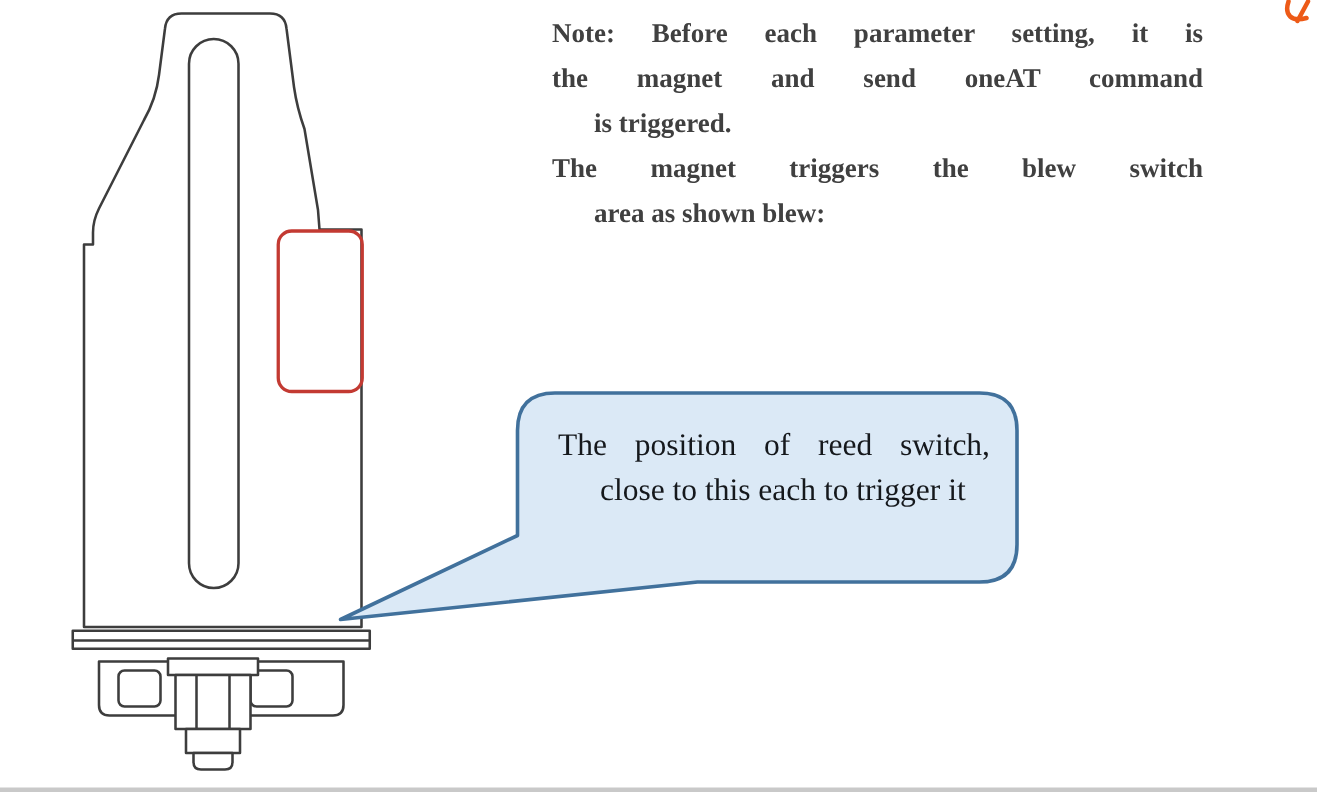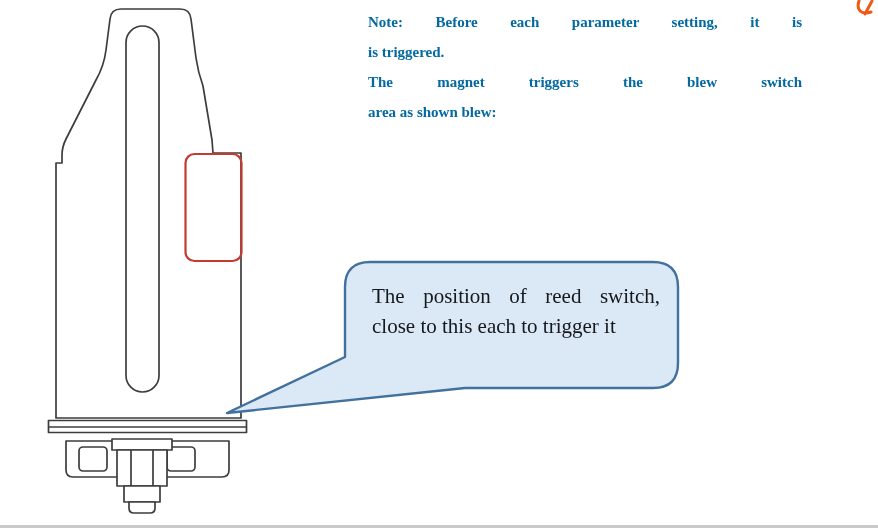--- a/index.html
+++ b/index.html
@@ -13,35 +13,35 @@
     font-family: "Liberation Serif", "DejaVu Serif", serif;
     border-bottom: 3px solid #c9c9c9;
   }
   svg { position: absolute; display: block; }
   .note {
     position: absolute;
     left: 368px;
     top: 7px;
     width: 434px;
     font-weight: bold;
-    font-size: 15px;
+    font-size: 18px;
     line-height: 30px;
-    color: #0369a1;
+    color: #404040;
   }
   .bubble-text {
     position: absolute;
     left: 372px;
     top: 281px;
     width: 288px;
     font-size: 21px;
     line-height: 30px;
     color: #15181c;
   }
   .j { text-align: justify; text-align-last: justify; }
-  .l { text-align: left; }
+  .l { text-align: left; margin-left: 28px; }
 </style>
 </head>
 <body>
 
 <div class="canvas">
 
   <svg class="device" width="300" height="528" viewBox="0 0 300 528" style="left:0; top:0">
     <g fill="#ffffff" stroke-width="1.7" stroke-linejoin="round" stroke="#3d3d3d">
       <path d="M121 9 L180 9 Q190 9 191 19 L196 58 Q198 72 203 86 L212 140 L213 153 L241 153 L241 418 L56 418 L56 163 L62 163 L62 155 Q62 147 66 139 L96 80 Q104 66 106 50 L110 19 Q111 9 121 9 Z"></path>
       <rect x="126" y="26" width="33" height="366" rx="16.5"></rect>
@@ -61,20 +61,21 @@
         <line x1="153" y1="450" x2="153" y2="486"></line>
         <rect x="124" y="486" width="36" height="16"></rect>
         <path d="M129 502 L155 502 L155 508 Q155 513 150 513 L134 513 Q129 513 129 508 Z"></path>
       </g>
     </g>
     <rect x="185.5" y="154" width="56" height="107" rx="9" fill="none" stroke-width="2.2" stroke="#c33a32"></rect>
   </svg>
 
   <div class="note">
     <div class="j">Note: Before each parameter setting, it is</div>
+    <div class="j">the magnet and send oneAT command</div>
     <div class="l">is triggered.</div>
     <div class="j">The magnet triggers the blew switch</div>
     <div class="l">area as shown blew:</div>
   </div>
 
   <svg class="callout" width="480" height="180" viewBox="0 0 480 180" style="left:210px; top:252px">
     <path stroke-width="2.4" stroke-linejoin="round" d="M160 10 L443 10 Q468 10 468 35 L468 111 Q468 136 443 136 L255 136 L17 161 L135 105 L135 35 Q135 10 160 10 Z" fill="#dbe9f6" stroke="#41719c"></path>
   </svg>
 
   <div class="bubble-text">

